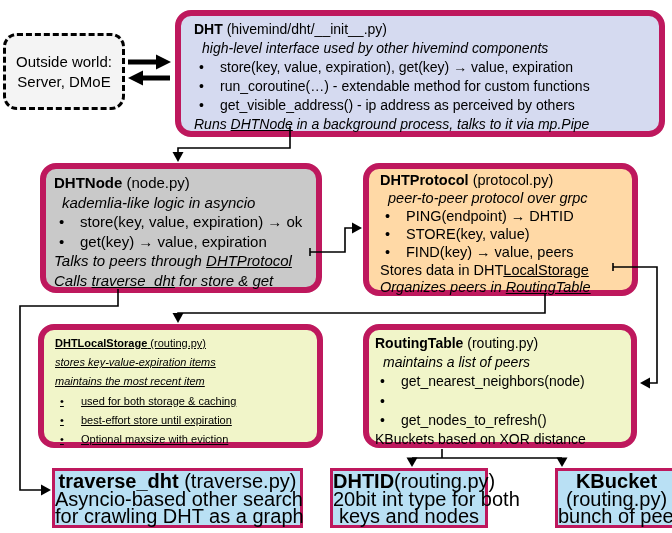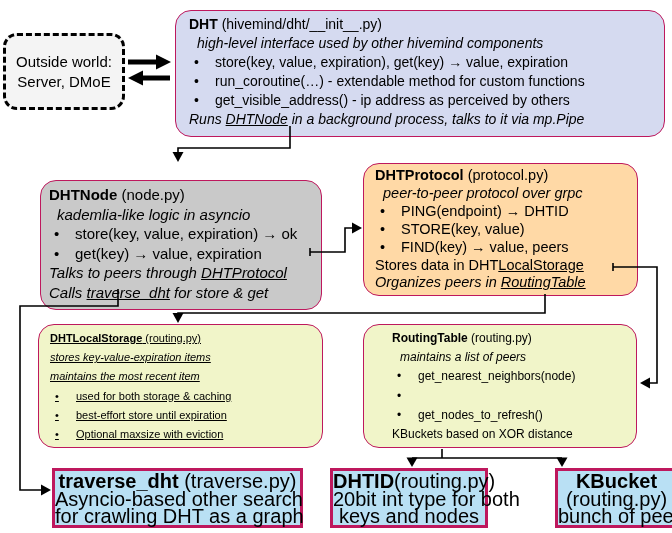--- a/index.html
+++ b/index.html
@@ -1,39 +1,39 @@
 <!DOCTYPE html>
 <html><head>
 <meta charset="utf-8">
 <style>
   html,body{margin:0;padding:0;background:#fff;}
   #canvas{position:relative;width:672px;height:533px;background:#ffffff;overflow:hidden;
           font-family:"Liberation Sans", sans-serif;color:#000;}
-  .box{position:absolute;box-sizing:border-box;border:1px solid #be185d;border-radius:16px;}
+  .box{position:absolute;box-sizing:border-box;border:6px solid #be185d;border-radius:16px;}
   .line{white-space:pre;}
   .it{font-style:italic;}
   .ind{padding-left:8px;}
   .b-row{display:flex;white-space:pre;}
   .blt{width:26px;padding-left:5px;box-sizing:border-box;flex:none;}
   b{font-weight:bold;}
   u{text-decoration:underline;}
 
   #box-outside{left:3px;top:33px;width:122px;height:77px;border:3.5px dashed #000;border-radius:14px;
                display:flex;flex-direction:column;justify-content:center;align-items:center;
                font-size:15px;line-height:20px;text-align:center;}
   #box-dht{left:175px;top:10px;width:490px;height:127px;padding:4px 6px 0 13px;
            font-size:14px;line-height:19px;}
-  #box-dhtnode{left:40px;top:180px;width:282px;height:130px;padding:4px 4px 0 8px;
+  #box-dhtnode{left:40px;top:163px;width:282px;height:130px;padding:4px 4px 0 8px;
            font-size:15px;line-height:19.5px;}
   #box-dhtprotocol{left:363px;top:163px;width:275px;height:133px;padding:3px 12px 0 11px;
            font-size:14.5px;line-height:17.9px;}
   #box-dhtlocalstorage{left:38px;top:324px;width:285px;height:124px;padding:4px 0 0 11px;
            font-size:11px;line-height:19.2px;text-decoration:underline;}
-  #box-routingtable{left:363px;top:324px;width:274px;height:124px;padding:4px 4px 0 28px;
-           font-size:12px;line-height:19.2px;}
+  #box-routingtable{left:363px;top:324px;width:274px;height:124px;padding:4px 4px 0 6px;
+           font-size:14px;line-height:19.2px;}
   .leaf{border-radius:0;border-width:3.5px;text-align:center;font-size:20px;line-height:17.6px;
         padding-top:2px;}
   #box-traverse{left:52px;top:468px;width:251px;height:60px;}
   #box-dhtid{left:330px;top:468px;width:158px;height:60px;}
   #box-kbucket{left:515px;top:468px;width:123px;height:60px;margin-left:40px;}
 
   #connector-layer{position:absolute;left:0;top:0;z-index:5;pointer-events:none;}
   .cn{fill:none;stroke:#000;stroke-width:1.6;}
   .thick{fill:none;stroke:#000;stroke-width:5;}
   .ah{fill:#000;stroke:none;}

